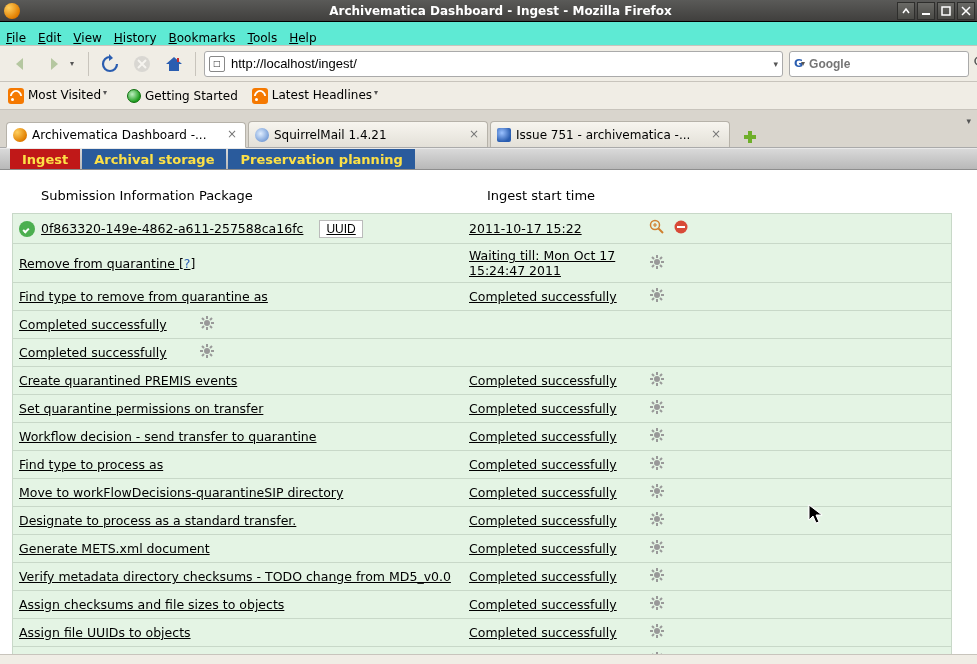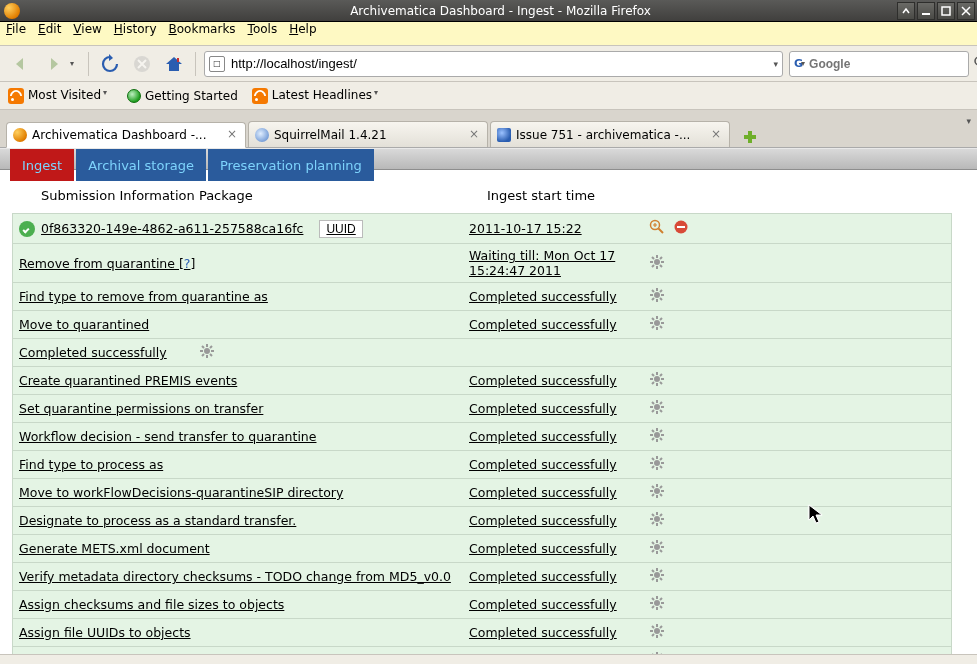--- a/index.html
+++ b/index.html
@@ -1,28 +1,28 @@
 <!DOCTYPE html>
 <html><head>
 <meta charset="utf-8">
 <style>
 * { box-sizing: border-box; margin: 0; padding: 0; }
 body { font-family: "DejaVu Sans", "Liberation Sans", Arial, sans-serif; font-size: 12px; background: #fff; width: 977px; height: 664px; overflow: hidden; position: relative; }
 
 
 .window-titlebar { height: 22px; background: linear-gradient(to bottom, #5a5a58 0%, #403f3d 100%); color: #fff; display: flex; align-items: center; position: relative; border-bottom: 1px solid #000; }
-.window-title { flex: 1; text-align: center; font-weight: normal; font-size: 12px; }
+.window-title { flex: 1; text-align: center; font-weight: bold; font-size: 12px; }
 .window-icon { width: 16px; height: 16px; margin: 0 4px; background: radial-gradient(circle at 30% 30%, #ffcf5e 0%, #e07e00 70%, #c05200 100%); border-radius: 50%; }
 .window-controls { display: flex; position: absolute; right: 2px; top: 2px; gap: 2px; }
 .win-btn { width: 18px; height: 18px; background: linear-gradient(to bottom,#6a6a66,#4a4a46); border: 1px solid #2e2e2c; display: flex; align-items: center; justify-content: center; color: #fff; font-size: 10px; cursor: pointer; }
 .win-btn svg { width: 10px; height: 10px; }
 .win-btn.close { background: linear-gradient(to bottom,#6a6a66,#4a4a46); }
 
 
-.menubar { height: 24px; background: #fef9c3; border-bottom: 1px solid #c8c4bc; display: flex; align-items: flex-start; padding: 0 6px; }
+.menubar { height: 24px; background: #5eead4; border-bottom: 1px solid #c8c4bc; display: flex; align-items: flex-end; padding: 0 6px; }
 .menubar .menu-item { margin-right: 12px; cursor: pointer; text-decoration: underline; text-decoration-color: transparent; }
 .menubar .menu-item::first-letter { text-decoration: underline; }
 
 
 .nav-toolbar { height: 36px; background: #f0ede5; border-bottom: 1px solid #c8c4bc; display: flex; align-items: center; padding: 0 8px; gap: 6px; }
 .nav-btn { width: 26px; height: 26px; border-radius: 3px; border: 1px solid rgba(0,0,0,0.0); display: flex; align-items: center; justify-content: center; cursor: pointer; }
 .nav-btn.disabled { opacity: 0.4; cursor: default; }
 .nav-btn svg { width: 20px; height: 20px; }
 .nav-dropdown-caret { width: 10px; font-size: 8px; color:#555; margin-left:-2px; cursor: pointer; }
 .nav-sep { width: 1px; height: 24px; background: #c8c4bc; margin: 0 2px; }
@@ -60,21 +60,21 @@
 
 
 .content-outer { height: calc(664px - 22px - 24px - 36px - 28px - 28px - 20px); background:#fff; overflow: hidden; position:relative; }
 .content-scroll { height: 100%; overflow: auto; }
 .content-scroll::-webkit-scrollbar { width: 16px; height:16px; }
 .content-scroll::-webkit-scrollbar-track { background:#e8e6df; border-left:1px solid #c8c4bc; }
 .content-scroll::-webkit-scrollbar-thumb { background:#bfbcb3; border:1px solid #a09d94; border-radius:2px; }
 
 
 .app-tabs-bar { background: linear-gradient(to bottom,#d9d9d9,#b8b8b8); height: 22px; display: flex; align-items: stretch; padding-left: 10px; border-top:1px solid #e9e9e9; border-bottom:1px solid #8d8d8d; }
-.app-tab { padding: 16px 12px; display:flex;align-items:center; color:#7dd3fc; font-weight:normal; font-size:13px; cursor:pointer; }
+.app-tab { padding: 4px 12px; display:flex;align-items:center; color:#fde047; font-weight:bold; font-size:13px; cursor:pointer; }
 .app-tab.red { background:#c01818; }
 .app-tab.blue { background:#2a5b9c; }
 .app-tab + .app-tab { margin-left: 2px; }
 
 .table-wrap { padding: 12px 8px 20px 12px; width: 960px; }
 .table-head { display:flex; font-weight: normal; font-size: 13px; padding: 6px 0; justify-content: center; }
 .col-name { width: 450px; padding-left: 4px; }
 .col-time { width: 180px; }
 .col-act { width: 260px; }
 
@@ -293,23 +293,20 @@
             <div class="c3">
               <span class="gear-icon"><svg viewBox="0 0 16 16">
                   <circle cx="8" cy="8" r="3" fill="#999"></circle>
                   <g stroke="#999" stroke-width="2">
                     <path d="M8 1 V4 M8 12 V15 M1 8 H4 M12 8 H15 M3 3 L5 5 M11 11 L13 13 M13 3 L11 5 M5 11 L3 13"></path>
                   </g>
                 </svg></span>
             </div>
           </div>
           <div class="row task-row">
-            <div class="c1">
-              <span>Move to quarantined</span>
-            </div>
             <div class="c2">Completed successfully</div>
             <div class="c3">
               <span class="gear-icon"><svg viewBox="0 0 16 16">
                   <circle cx="8" cy="8" r="3" fill="#999"></circle>
                   <g stroke="#999" stroke-width="2">
                     <path d="M8 1 V4 M8 12 V15 M1 8 H4 M12 8 H15 M3 3 L5 5 M11 11 L13 13 M13 3 L11 5 M5 11 L3 13"></path>
                   </g>
                 </svg></span>
             </div>
           </div>

